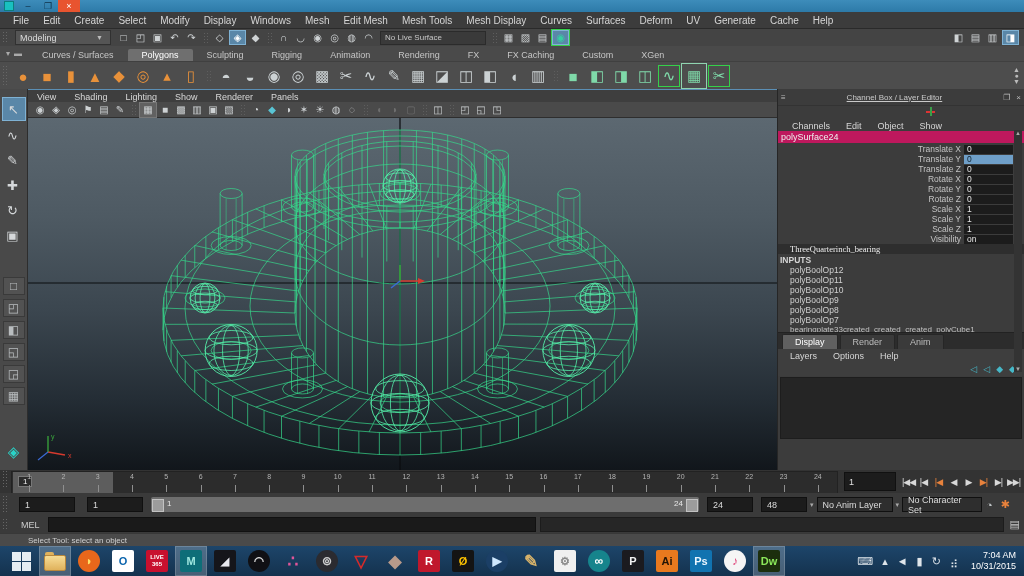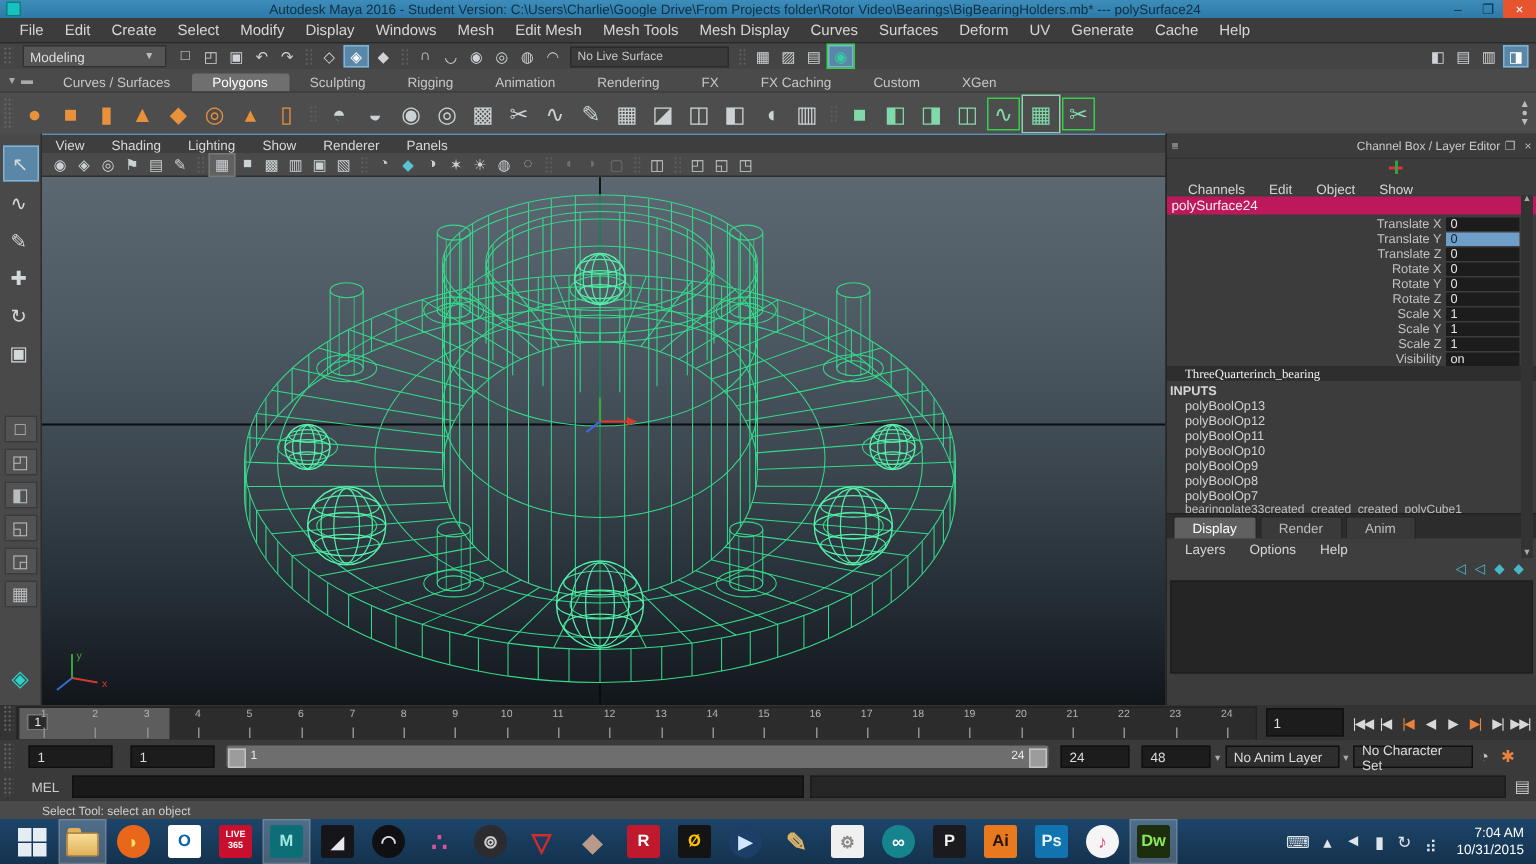--- a/index.html
+++ b/index.html
@@ -69,21 +69,21 @@
        font-size:10px;}
   .vpi.active{background:#616161;border:1px solid #777;}
   .vpi.teal{color:#59c4d4;}
   .vpi.dim{color:#6e6e6e;}
   .vp-canvas{left:28px;top:118px;width:749px;height:352px;
              background:linear-gradient(180deg,#5c6871 0%,#4e5a63 28%,#3b464f 55%,#242d35 80%,#11161b 100%);}
   
   .cbox{left:777px;top:89px;width:247px;height:381px;background:#3c3c3c;border-left:1px solid #262626;
         box-sizing:border-box;}
   .cb-title{height:16px;display:flex;align-items:center;background:#3c3c3c;border-bottom:1px solid #333;}
-  .cb-title .t{flex:1;text-align:right;color:#c9c9c9;font-size:8px;}
+  .cb-title .t{flex:1;text-align:center;color:#c9c9c9;font-size:8px;text-decoration:underline;}
   .cb-title .ic{color:#bbb;font-size:8px;padding:0 3px;}
   .manip-row{height:12px;display:flex;justify-content:flex-end;align-items:center;padding-right:88px;}
   .manip{width:10px;height:10px;position:relative;}
   .manip:before{content:"";position:absolute;left:0;top:4px;width:9px;height:2px;background:#d33;}
   .manip:after{content:"";position:absolute;left:4px;top:0;width:2px;height:9px;background:#3a9e48;}
   .cb-menus{height:13px;display:flex;align-items:flex-end;padding-left:6px;}
   .cb-menu{padding:0 8px;color:#d6d6d6;font-size:9px;}
   .cb-name{height:12px;display:flex;align-items:center;padding-left:3px;color:#eee;font-size:9px;
            background:#be185d;}
   .cb-attrs{padding-top:1px;}
@@ -165,21 +165,20 @@
   .tray-icon{color:#dfe5ea;font-size:11px;}
   .clock{text-align:right;color:#fff;font-size:9px;line-height:11px;padding-left:4px;}
 </style>
 </head>
 <body>
 
 <div id="app">
 
   <div class="abs titlebar">
     <span class="app-icon"></span>
-    <span class="title">Autodesk Maya 2016  -  Student Version:  C:\Users\Charlie\Google Drive\From Projects folder\Rotor Video\Bearings\BigBearingHolders.mb*   ---   polySurface24</span>
     <span class="winbtns">
       <span class="wb">–</span>
       <span class="wb">❐</span>
       <span class="wb close">×</span>
     </span>
   </div>
 
   <div class="abs menubar" id="menubar">
       <span class="menu-item">File</span>
       <span class="menu-item">Edit</span>
@@ -706,21 +705,20 @@
           <span class="cb-val">1</span>
         </div>
         <div class="cb-row">
           <span class="cb-label">Visibility</span>
           <span class="cb-val">on</span>
         </div>
       </div>
     <div class="cb-item sel">ThreeQuarterinch_bearing</div>
     <div class="cb-head">INPUTS</div>
     <div id="cb-inputs">
-        <div class="cb-item">polyBoolOp13</div>
         <div class="cb-item">polyBoolOp12</div>
         <div class="cb-item">polyBoolOp11</div>
         <div class="cb-item">polyBoolOp10</div>
         <div class="cb-item">polyBoolOp9</div>
         <div class="cb-item">polyBoolOp8</div>
         <div class="cb-item">polyBoolOp7</div>
       </div>
     <div class="cb-clip">bearingplate33created_created_created_polyCube1</div>
     <div class="cb-scroll">
       <span>▲</span>

